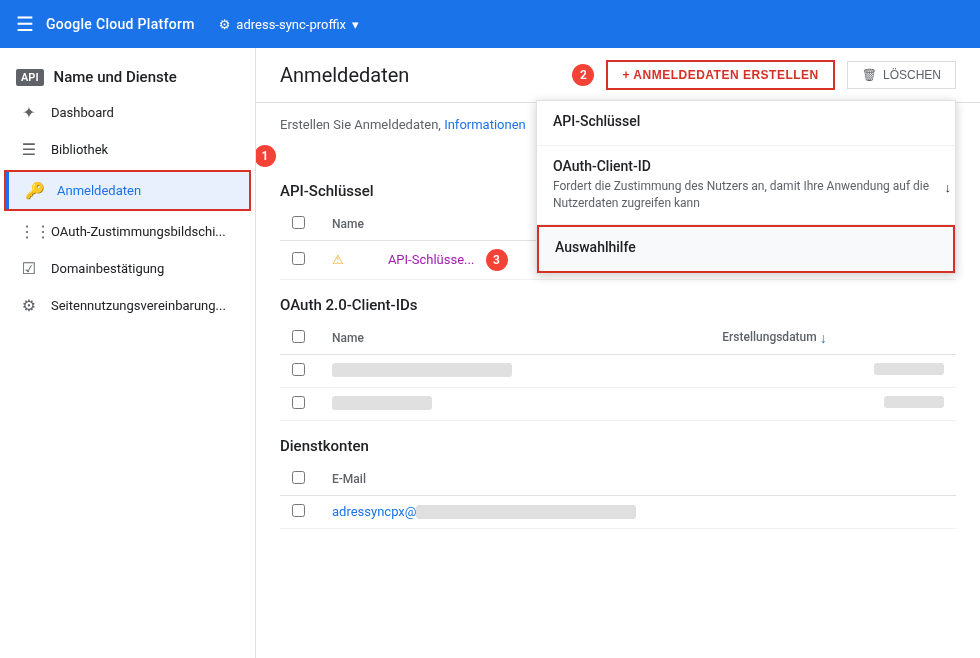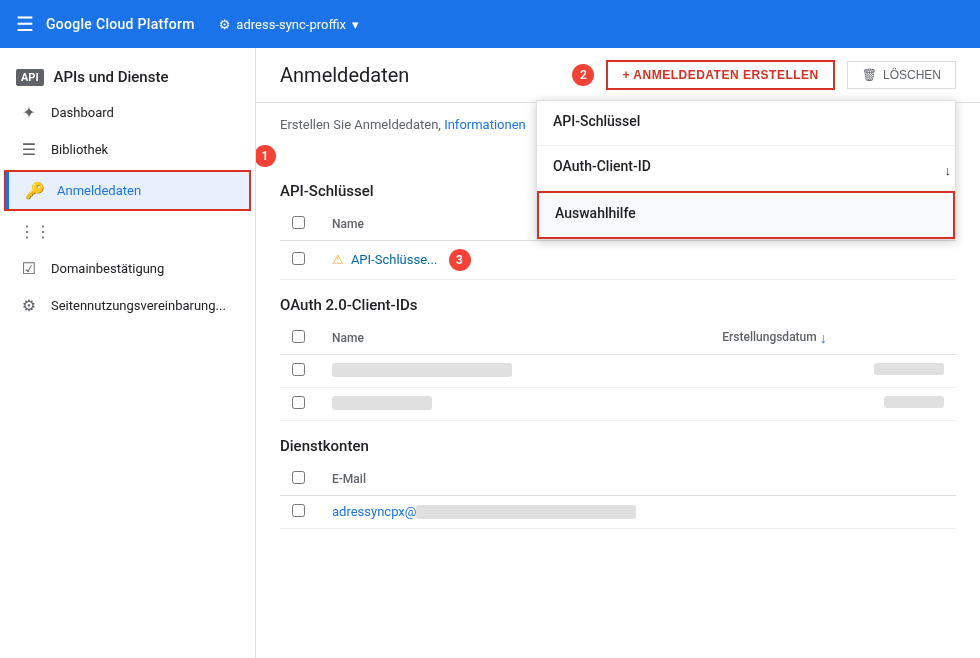--- a/index.html
+++ b/index.html
@@ -247,21 +247,21 @@
     <span>adress-sync-proffix</span>
     <span>▾</span>
   </div>
 </div>
 
 <div class="main-layout">
 
   <div class="sidebar">
     <div class="sidebar-api-header">
       <span class="sidebar-api-badge">API</span>
-      <span>APIs und Dienste</span>
+      <span>Name und Dienste</span>
     </div>
 
     <div class="sidebar-item">
       <span class="icon">✦</span>
       <span class="sidebar-item-label">Dashboard</span>
     </div>
 
     <div class="sidebar-item">
       <span class="icon">☰</span>
       <span class="sidebar-item-label">Bibliothek</span>
@@ -269,20 +269,21 @@
 
     <div style="border: 2px solid #d93025; margin: 2px 4px;">
       <div class="sidebar-item active">
         <span class="icon">🔑</span>
         <span class="sidebar-item-label">Anmeldedaten</span>
       </div>
     </div>
 
     <div class="sidebar-item">
       <span class="icon">⋮⋮</span>
+      <span class="sidebar-item-label">OAuth-Zustimmungsbildschi...</span>
     </div>
 
     <div class="sidebar-item">
       <span class="icon">☑</span>
       <span class="sidebar-item-label">Domainbestätigung</span>
     </div>
 
     <div class="sidebar-item">
       <span class="icon">⚙</span>
       <span class="sidebar-item-label">Seitennutzungsvereinbarung...</span>
@@ -305,20 +306,21 @@
     </div>
 
     <div class="dropdown-menu" style="position: absolute; top: 52px; right: 24px; z-index: 100;">
 
       <div class="dropdown-item">
         <div class="dropdown-item-title">API-Schlüssel</div>
       </div>
 
       <div class="dropdown-item">
         <div class="dropdown-item-title">OAuth-Client-ID</div>
+        <div class="dropdown-item-desc">Fordert die Zustimmung des Nutzers an, damit Ihre Anwendung auf die Nutzerdaten zugreifen kann</div>
       </div>
 
       <div class="dropdown-item highlighted" style="border: 2px solid #d93025; background: #f8f9fa;">
         <div class="dropdown-item-title">Auswahlhilfe</div>
       </div>
 
 
       <div style="position: absolute; right: 0; top: 50%; transform: translateY(-50%); padding: 4px;">↓</div>
     </div>
 
@@ -340,21 +342,21 @@
           <tr>
             <th class="checkbox-cell"><input type="checkbox" style=""></th>
             <th>Name</th>
           </tr>
         </thead>
         <tbody>
           <tr>
             <td class="checkbox-cell"><input type="checkbox" style=""></td>
             <td>
               <span class="warning-icon">⚠</span>
-              <span style="color: #0369a1; cursor: pointer;">API-Schlüsse...</span>
+              <span style="color: #a21caf; cursor: pointer; margin-left: 37px;">API-Schlüsse...</span>
               
               <span class="badge-circle" style="margin-left: 8px;">3</span>
             </td>
           </tr>
         </tbody>
       </table>
 
       
       <div class="section-title">OAuth 2.0-Client-IDs</div>
       <table class="data-table">

